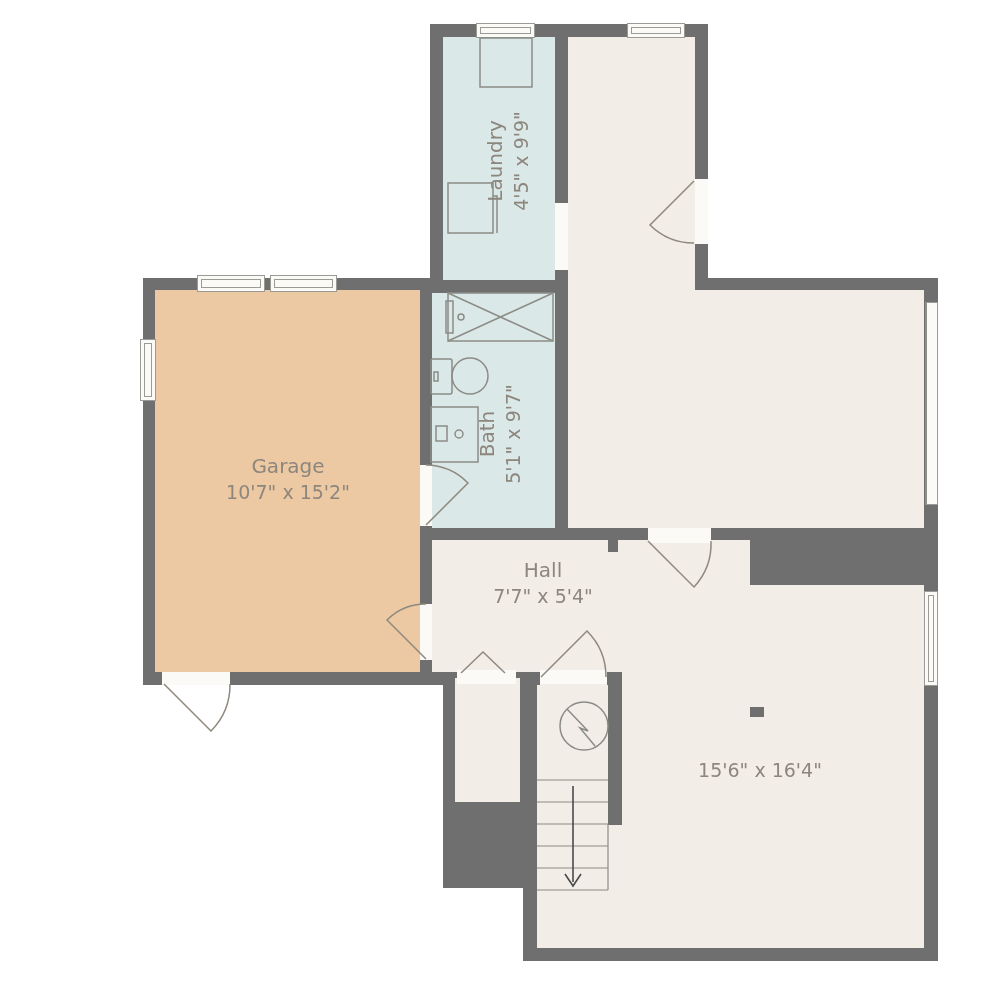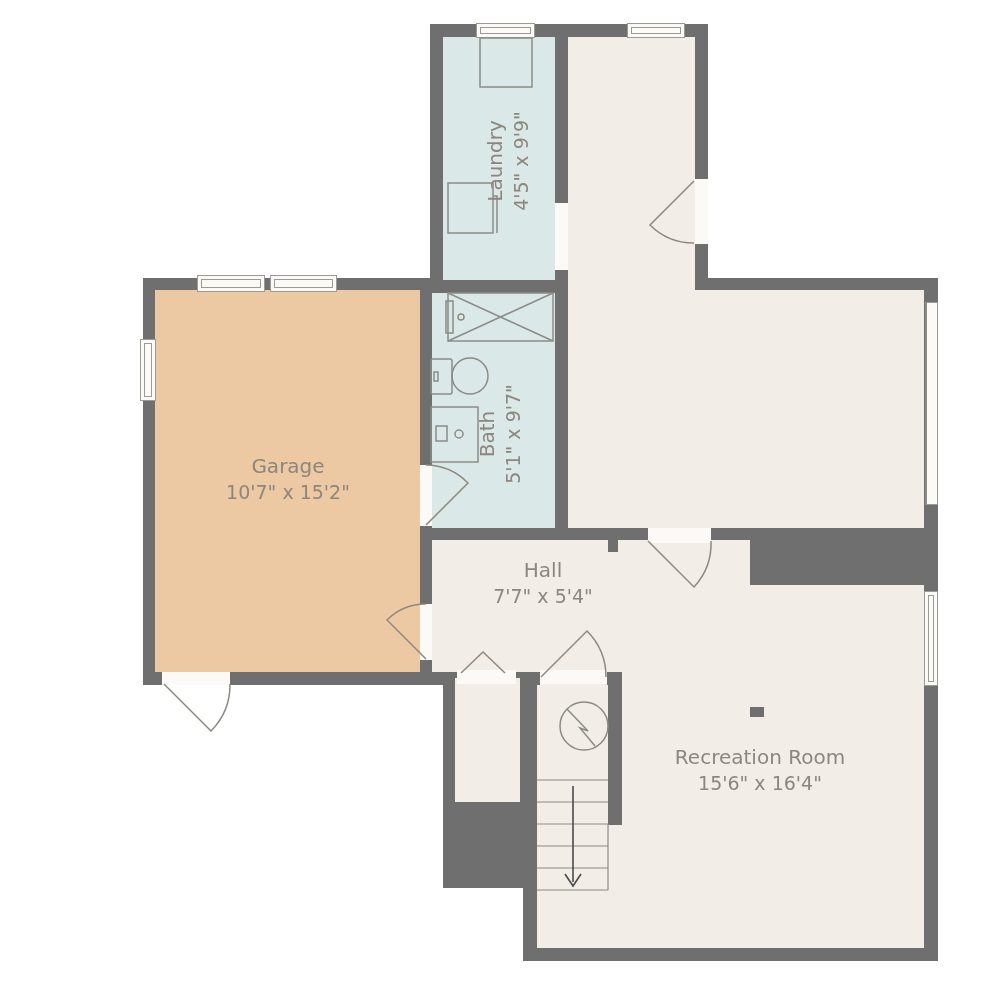--- a/index.html
+++ b/index.html
@@ -155,21 +155,20 @@
 
   <div class="label" style="left:288px;top:479px;">
     <div>Garage</div>
     <div class="dims">10'7" x 15'2"</div>
   </div>
   <div class="label" style="left:527px;top:583px;margin-left:16px;">
     <div>Hall</div>
     <div class="dims">7'7" x 5'4"</div>
   </div>
   <div class="label" style="left:760px;top:770px;">
-    <div>Recreation Room</div>
     <div class="dims">15'6" x 16'4"</div>
   </div>
   <div class="label rot" style="left:508px;top:161px;">
     <div>Laundry</div>
     <div class="dims">4'5" x 9'9"</div>
   </div>
   <div class="label rot" style="left:500px;top:434px;">
     <div>Bath</div>
     <div class="dims">5'1" x 9'7"</div>
   </div>

